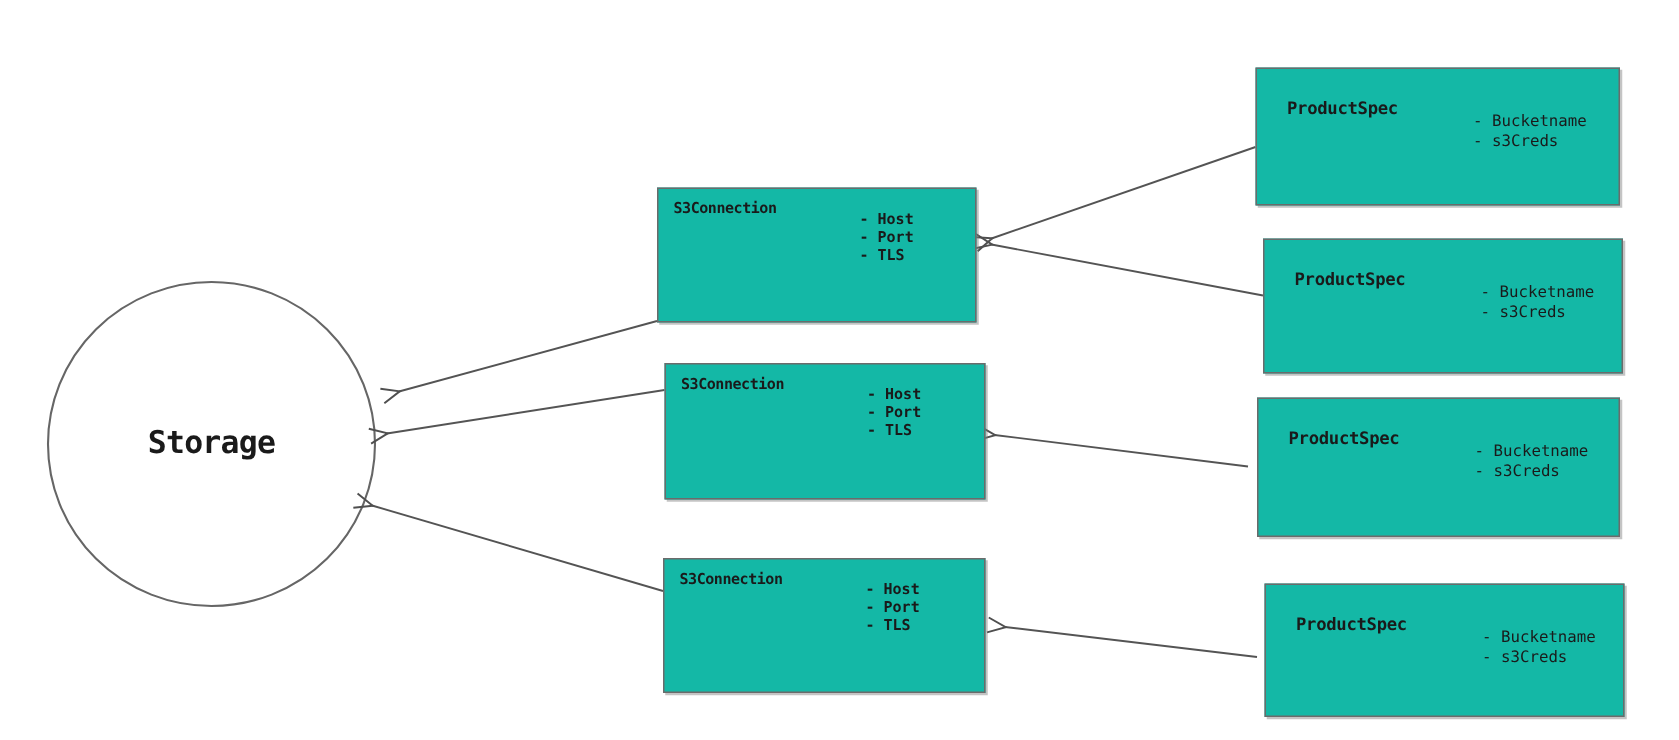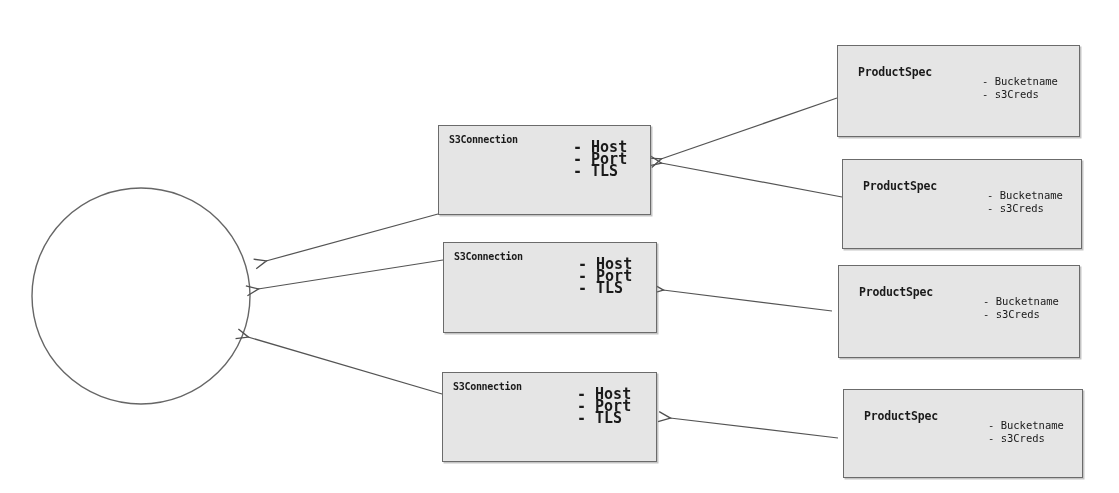--- a/index.html
+++ b/index.html
@@ -19,35 +19,35 @@
   #wires {
     position: absolute;
     left: 0; top: 0;
     width: 1119px;
     height: 493px;
   }
   .node-box {
     position: absolute;
     border: 1.4px solid #6b6b6b;
     box-shadow: 1.5px 1.5px 0 0 rgba(125,125,125,0.45);
-    background: #e5e5e5;
+    background: #14b8a6;
     box-sizing: border-box;
   }
   .s3-title {
     position: absolute;
     left: 10px; top: 8px;
     font-size: 10px;
     font-weight: 600;
     letter-spacing: -0.3px;
     white-space: nowrap;
   }
   .s3-attrs {
     position: absolute;
     left: 134px; top: 15px;
-    font-size: 15px;
+    font-size: 10px;
     font-weight: 700;
     line-height: 12.2px;
     white-space: pre;
   }
   .ps-title {
     position: absolute;
     left: 20px; top: 19px;
     font-size: 11.5px;
     font-weight: 700;
     letter-spacing: -0.2px;
@@ -88,20 +88,21 @@
     <line x1="837" y1="98" x2="661" y2="159" stroke="#545454" stroke-width="1.25" marker-end="url(#openArrow)"></line>
     <line x1="842" y1="197" x2="661" y2="163" stroke="#545454" stroke-width="1.25" marker-end="url(#openArrow)"></line>
     <line x1="832" y1="311" x2="663" y2="290" stroke="#545454" stroke-width="1.25" marker-end="url(#openArrow)"></line>
     <line x1="838" y1="438" x2="670" y2="418" stroke="#545454" stroke-width="1.25" marker-end="url(#openArrow)"></line>
 
     <line x1="438" y1="214" x2="266" y2="261" stroke="#545454" stroke-width="1.25" marker-end="url(#openArrow)"></line>
     <line x1="443" y1="260" x2="258" y2="289" stroke="#545454" stroke-width="1.25" marker-end="url(#openArrow)"></line>
     <line x1="442" y1="394" x2="248" y2="337" stroke="#545454" stroke-width="1.25" marker-end="url(#openArrow)"></line>
   </svg>
 
+  <div class="storage-label">Storage</div>
 
   <div class="node-box" style="left:438px; top:125px; width:213px; height:90px;">
     <div class="s3-title">S3Connection</div>
     <div class="s3-attrs"><div>- Host</div><div>- Port</div><div>- TLS</div></div>
   </div>
 
   <div class="node-box" style="left:443px; top:242px; width:214px; height:91px;">
     <div class="s3-title">S3Connection</div>
     <div class="s3-attrs"><div>- Host</div><div>- Port</div><div>- TLS</div></div>
   </div>

